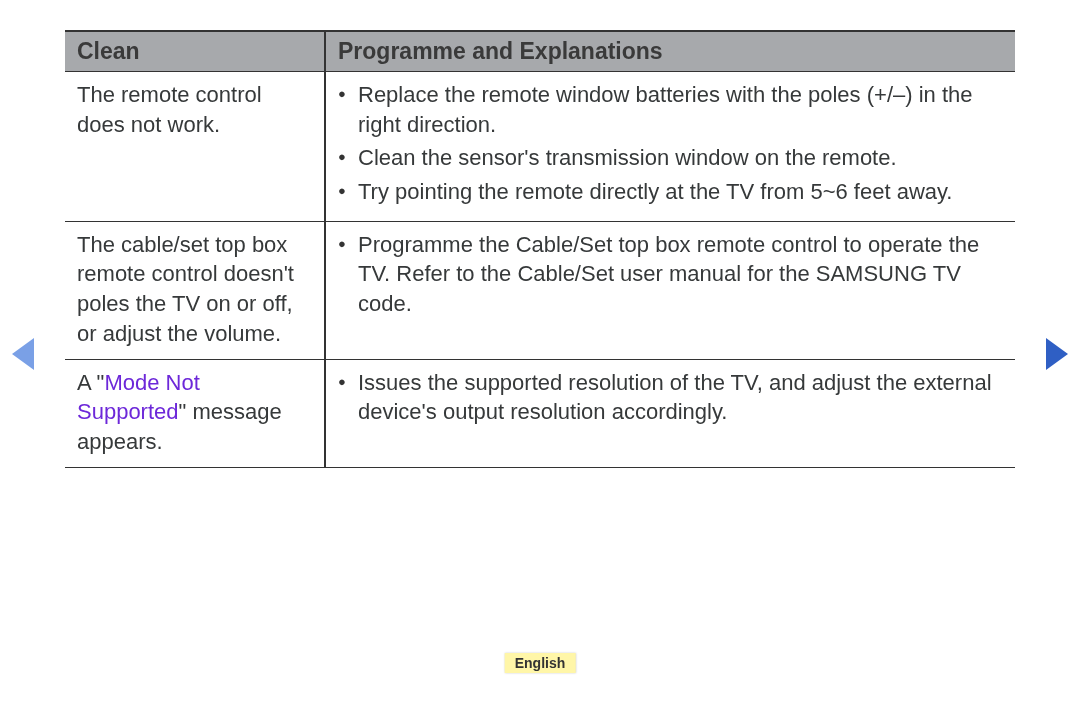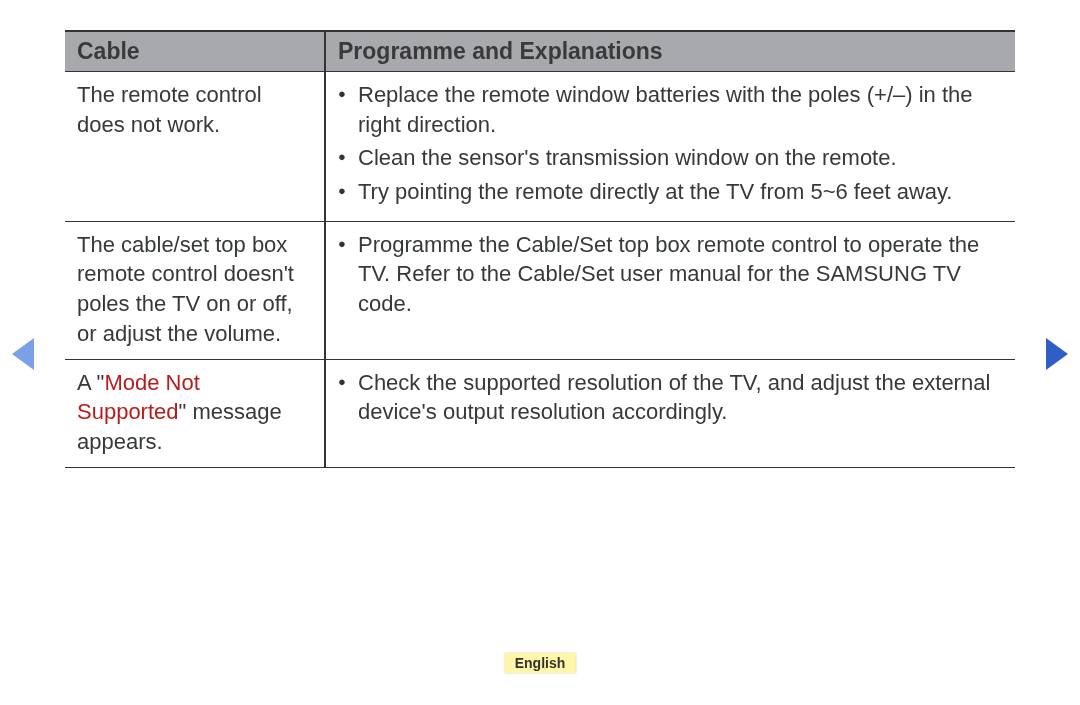--- a/index.html
+++ b/index.html
@@ -54,21 +54,21 @@
     ul li::before {
       content: "●";
       position: absolute;
       left: 0;
       top: 0;
       font-size: 13px;
       line-height: 28px;
       color: #333;
     }
     .highlight {
-      color: #b91c1c;
+      color: #6d28d9;
     }
     .nav-left, .nav-right {
       position: absolute;
       top: 338px;
       width: 0;
       height: 0;
     }
     .nav-left {
       left: 12px;
       border-top: 16px solid transparent;
@@ -97,21 +97,21 @@
 </head>
 <body>
 
 <div class="nav-left"></div>
 <div class="nav-right"></div>
 
 <div class="page">
   <table>
     <thead>
       <tr>
-        <th class="col-issues">Cable</th>
+        <th class="col-issues">Clean</th>
         <th>Programme and Explanations</th>
       </tr>
     </thead>
     <tbody id="tbody">
         <tr>
           <td class="issue"><span>The remote control does not work.</span></td>
           <td>
             <ul>
               <li>Replace the remote window batteries with the poles (+/–) in the right direction.</li>
               <li>Clean the sensor's transmission window on the remote.</li>
@@ -124,21 +124,21 @@
           <td>
             <ul>
               <li>Programme the Cable/Set top box remote control to operate the TV. Refer to the Cable/Set user manual for the SAMSUNG TV code.</li>
             </ul>
           </td>
         </tr>
         <tr>
           <td class="issue"><span>A "</span><span class="highlight">Mode Not Supported</span><span>" message appears.</span></td>
           <td>
             <ul>
-              <li>Check the supported resolution of the TV, and adjust the external device's output resolution accordingly.</li>
+              <li>Issues the supported resolution of the TV, and adjust the external device's output resolution accordingly.</li>
             </ul>
           </td>
         </tr>
       </tbody>
   </table>
 </div>
 
 <div class="footer-lang">English</div>
 
 </body></html>

